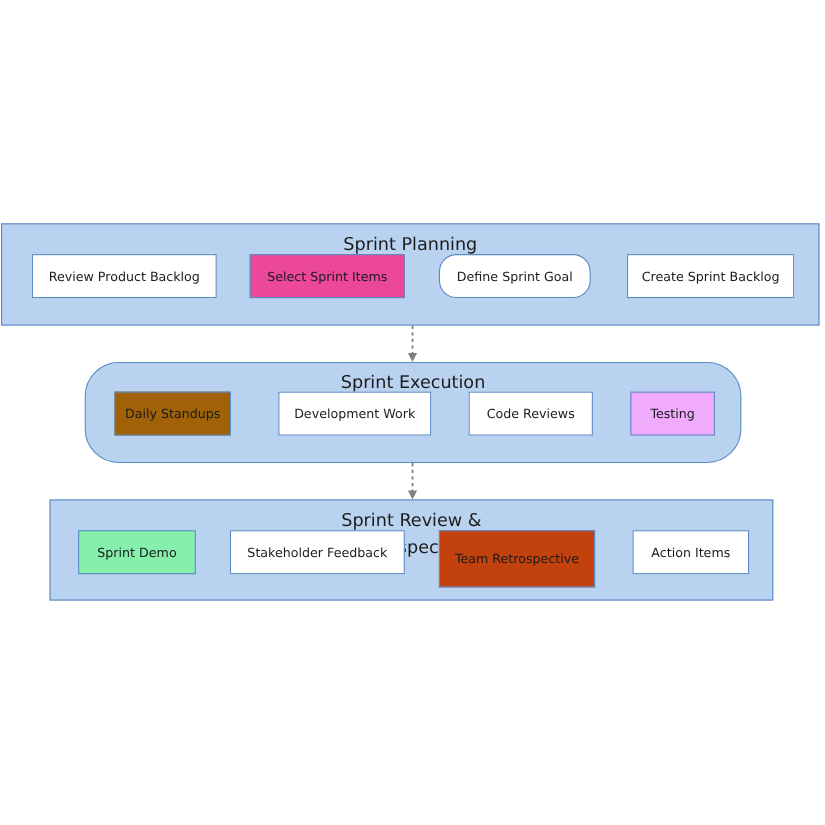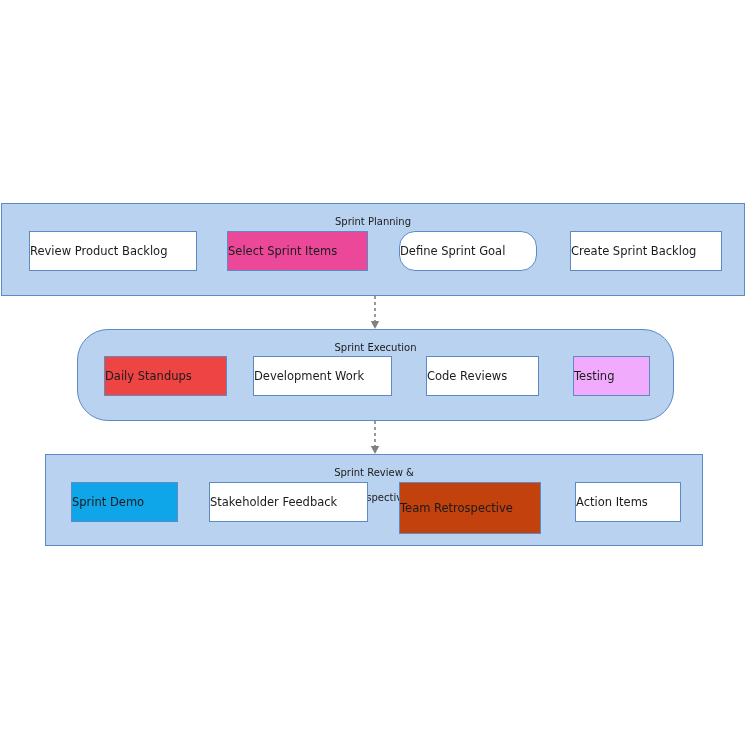--- a/index.html
+++ b/index.html
@@ -26,35 +26,36 @@
     background: #b9d2ef;
     border: 1px solid #5b8ac5;
     box-sizing: border-box;
   }
   .band-title {
     position: absolute;
     left: 0;
     right: 0;
     top: 5px;
     text-align: center;
-    font-size: 10px;
+    font-size: 16px;
     line-height: 25px;
     color: #1b1b1b;
     white-space: pre-line;
     pointer-events: none;
   }
 
   
   .task-box {
     position: absolute;
     background: #ffffff;
     border: 1px solid #5b8ac5;
     box-sizing: border-box;
     display: flex;
     align-items: center;
+    justify-content: center;
   }
   .task-label {
     font-size: 11.5px;
     color: #1b1b1b;
     text-align: center;
     line-height: 14px;
     white-space: nowrap;
   }
 
   
@@ -78,37 +79,37 @@
       </div>
       <div class="task-box" style="left: 397px; top: 27px; width: 138px; height: 40px; background: rgb(255, 255, 255); border-color: rgb(91, 138, 197); border-radius: 16px;">
         <span class="task-label" style="color: rgb(27, 27, 27);">Define Sprint Goal</span>
       </div>
       <div class="task-box" style="left: 568px; top: 27px; width: 152px; height: 40px; background: rgb(255, 255, 255); border-color: rgb(91, 138, 197);">
         <span class="task-label" style="color: rgb(27, 27, 27);">Create Sprint Backlog</span>
       </div>
     </div>
     <div class="band" style="left: 77px; top: 329px; width: 597px; height: 92px; background: rgb(185, 210, 239); border-color: rgb(91, 138, 197); border-radius: 31px;">
       <div class="band-title" style="color: rgb(27, 27, 27);">Sprint Execution</div>
-      <div class="task-box" style="left: 26px; top: 26px; width: 123px; height: 40px; background: #ef4444; border-color: rgb(91, 138, 197);">
+      <div class="task-box" style="left: 26px; top: 26px; width: 106px; height: 40px; background: #a16207; border-color: rgb(91, 138, 197);">
         <span class="task-label" style="color: rgb(27, 27, 27);">Daily Standups</span>
       </div>
       <div class="task-box" style="left: 175px; top: 26px; width: 139px; height: 40px; background: rgb(255, 255, 255); border-color: rgb(91, 138, 197);">
         <span class="task-label" style="color: rgb(27, 27, 27);">Development Work</span>
       </div>
       <div class="task-box" style="left: 348px; top: 26px; width: 113px; height: 40px; background: rgb(255, 255, 255); border-color: rgb(91, 138, 197);">
         <span class="task-label" style="color: rgb(27, 27, 27);">Code Reviews</span>
       </div>
       <div class="task-box" style="left: 495px; top: 26px; width: 77px; height: 40px; background: #f0abfc; border-color: rgb(91, 138, 197);">
         <span class="task-label" style="color: rgb(27, 27, 27);">Testing</span>
       </div>
     </div>
     <div class="band" style="left: 45px; top: 454px; width: 658px; height: 92px; background: rgb(185, 210, 239); border-color: rgb(91, 138, 197);">
       <div class="band-title" style="color: rgb(27, 27, 27);">Sprint Review &amp;
 Retrospective</div>
-      <div class="task-box" style="left: 25px; top: 27px; width: 107px; height: 40px; background: #0ea5e9; border-color: rgb(91, 138, 197);">
+      <div class="task-box" style="left: 25px; top: 27px; width: 107px; height: 40px; background: #86efac; border-color: rgb(91, 138, 197);">
         <span class="task-label" style="color: rgb(27, 27, 27);">Sprint Demo</span>
       </div>
       <div class="task-box" style="left: 163px; top: 27px; width: 159px; height: 40px; background: rgb(255, 255, 255); border-color: rgb(91, 138, 197);">
         <span class="task-label" style="color: rgb(27, 27, 27);">Stakeholder Feedback</span>
       </div>
       <div class="task-box" style="left: 353px; top: 27px; width: 142px; height: 52px; background: #c2410c; border-color: rgb(91, 138, 197);">
         <span class="task-label" style="color: rgb(27, 27, 27);">Team Retrospective</span>
       </div>
       <div class="task-box" style="left: 529px; top: 27px; width: 106px; height: 40px; background: rgb(255, 255, 255); border-color: rgb(91, 138, 197);">
         <span class="task-label" style="color: rgb(27, 27, 27);">Action Items</span>

